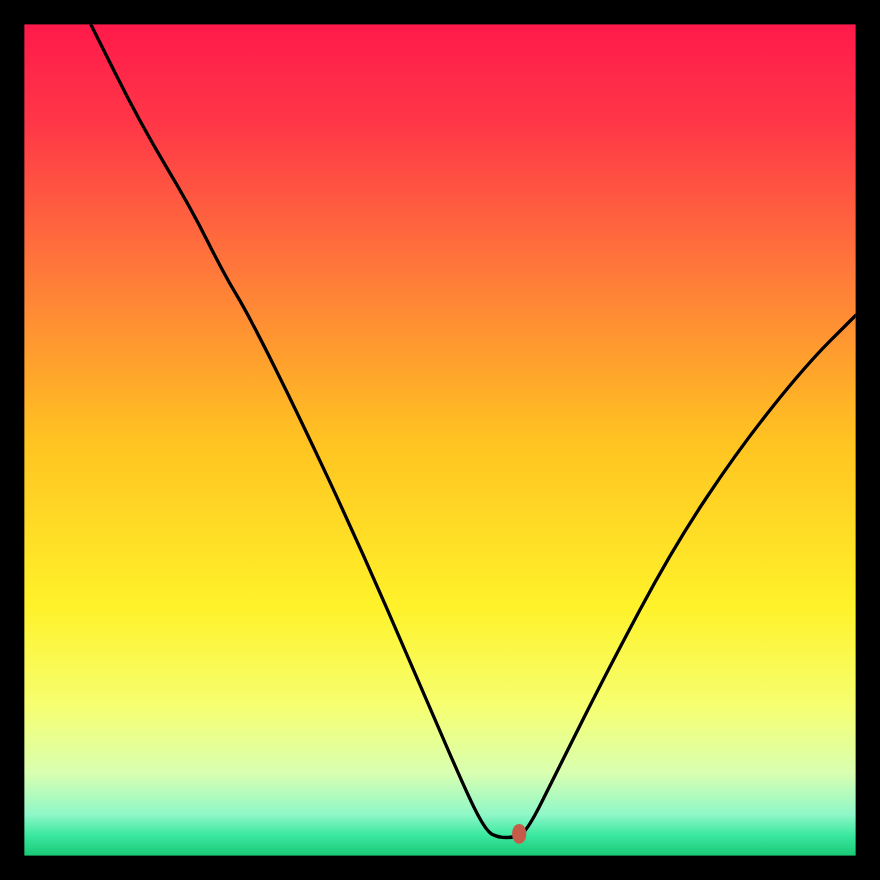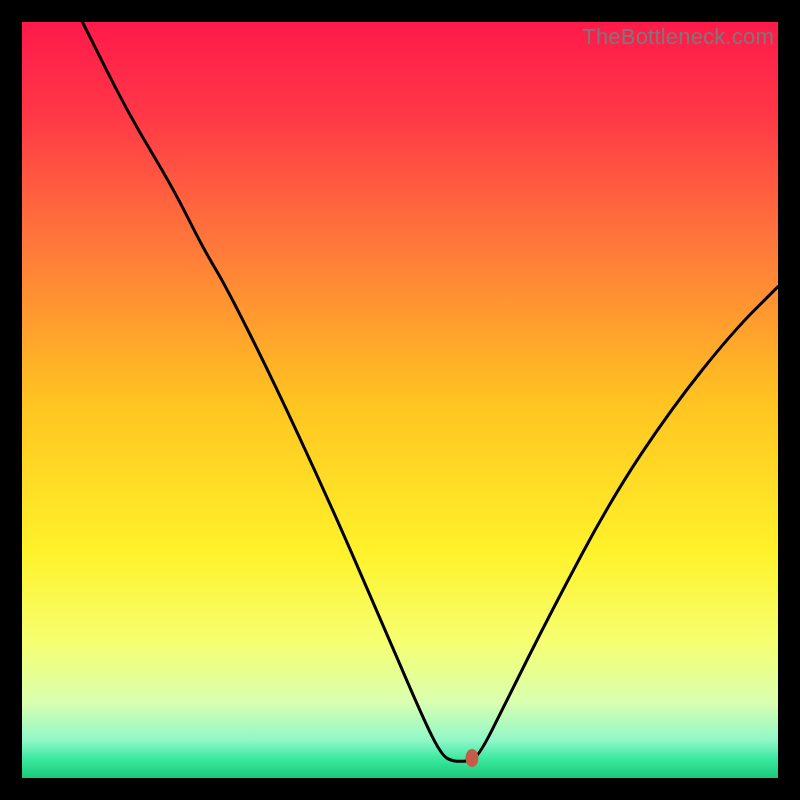--- a/index.html
+++ b/index.html
@@ -64,14 +64,13 @@
           <stop offset="97.5%" stop-color="#3be8a0"></stop>
           <stop offset="100%" stop-color="#19c976"></stop>
         </linearGradient>
     </defs>
     <rect x="0" y="0" width="756" height="756" fill="url(#bg-grad)"></rect>
     <path id="curve" fill="none" stroke="#000" stroke-width="3" stroke-linecap="round" stroke-linejoin="round" d="M 60.480000000000004 0 Q 60.480000000000004 0 83.16 45.360000000000014 Q 105.84 90.72000000000003 128.52 128.51999999999998 Q 151.20000000000002 166.31999999999994 166.32 196.56 Q 181.44 226.80000000000007 192.78 245.70000000000002 Q 204.12 264.59999999999997 226.8 309.96 Q 249.48000000000002 355.32 275.94000000000005 412.02 Q 302.40000000000003 468.71999999999997 328.86 529.2 Q 355.32 589.6800000000001 378 642.6 Q 400.68 695.52 410.13 714.4200000000001 Q 419.58000000000004 733.32 425.25 736.344 Q 430.91999999999996 739.368 438.47999999999996 739.368 Q 446.03999999999996 739.368 451.71 736.344 Q 457.38 733.32 470.61 706.86 Q 483.84000000000003 680.4 506.52 635.04 Q 529.1999999999999 589.6800000000001 559.44 532.98 Q 589.6800000000001 476.28000000000003 619.9200000000001 430.92 Q 650.16 385.56 680.4 347.76 Q 710.64 309.96000000000004 733.3199999999999 287.28 L 756 264.59999999999997"></path>
   </svg>
 
   <div class="marker" id="marker" style="left: 449.82px; top: 736.344px; background: rgb(198, 91, 74);"></div>
 
-  <div class="watermark">TheBottleneck.com</div>
 </div>
 
 </body></html>

